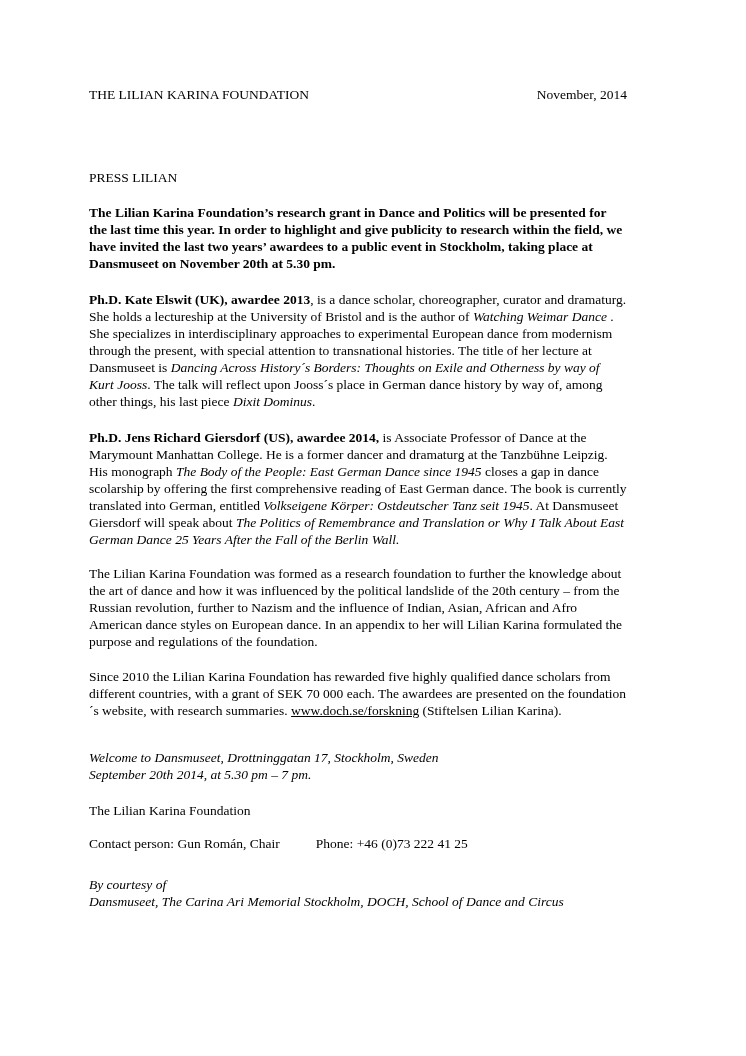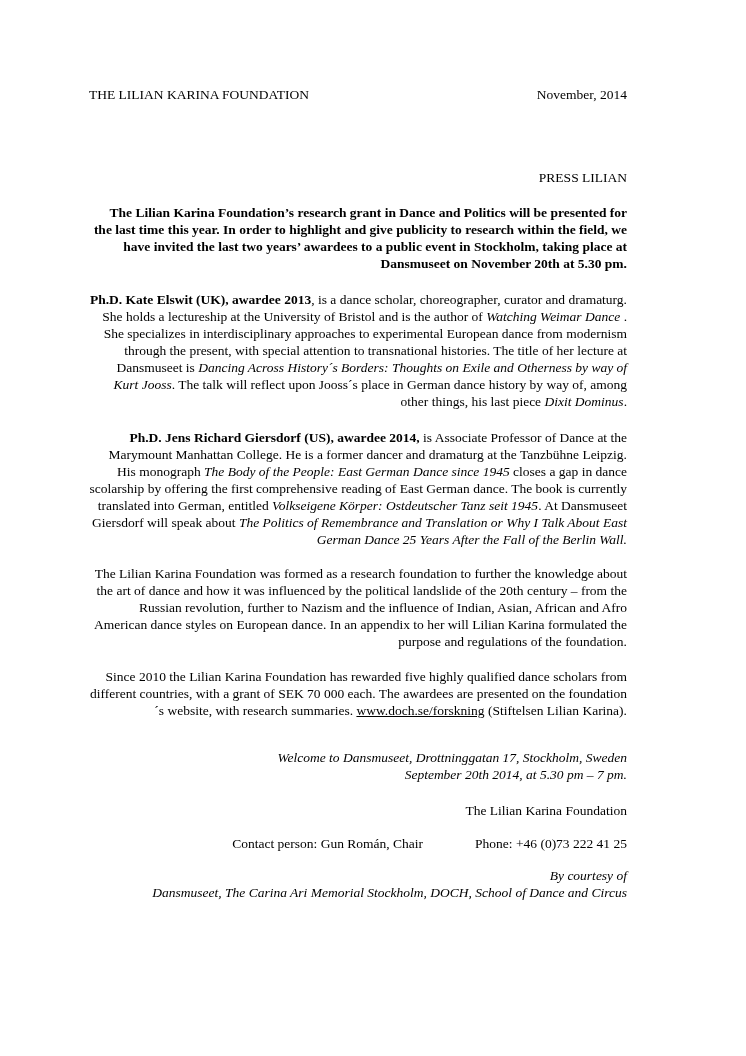--- a/index.html
+++ b/index.html
@@ -13,39 +13,38 @@
     height: 1056px;
     margin: 0 auto;
     background: #ffffff;
     box-sizing: border-box;
     padding: 86px 119px 0 89px;
     font-family: "Liberation Serif", "DejaVu Serif", serif;
     font-size: 13.5px;
     line-height: 17px;
     color: #000000;
     overflow: hidden;
-    text-align: right;
   }
   p { margin: 0; }
   .header-row {
     display: flex;
     justify-content: space-between;
     align-items: baseline;
   }
   .press-release { margin-top: 66px; }
   .para-announcement { margin-top: 18px; font-weight: bold; }
   .para-elswit { margin-top: 19px; }
   .para-giersdorf { margin-top: 19px; }
   .para-history { margin-top: 17px; }
   .para-grants { margin-top: 18px; }
   .invitation { margin-top: 30px; font-style: italic; }
   .signature { margin-top: 19px; }
   .contact-row { margin-top: 16px; }
-  .contact-row .phone { margin-left: 52px; }
-  .courtesy { margin-top: 15px; font-style: italic; }
+  .contact-row .phone { margin-left: 36px; }
+  .courtesy { margin-top: 24px; font-style: italic; }
   .b { font-weight: bold; }
   .i { font-style: italic; }
   a.link {
     color: #000000;
     text-decoration: underline;
     cursor: pointer;
   }
 </style>
 </head>
 <body>

